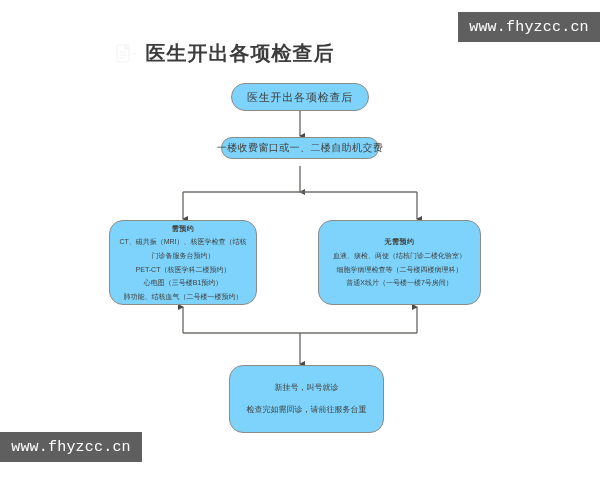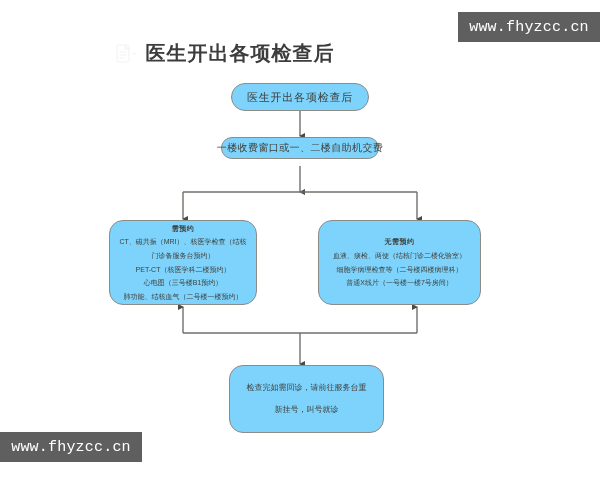--- a/index.html
+++ b/index.html
@@ -204,20 +204,20 @@
   </div>
 
   <div class="node" id="node-no-appointment">
     <div class="node-heading">无需预约</div>
     <div class="node-line">血液、痰检、两便（结核门诊二楼化验室）</div>
     <div class="node-line">细胞学病理检查等（二号楼四楼病理科）</div>
     <div class="node-line">普通X线片（一号楼一楼7号房间）</div>
   </div>
 
   <div class="node" id="node-return">
+    <div class="node-line">新挂号，叫号就诊</div>
     <div class="node-line">检查完如需回诊，请前往服务台重</div>
-    <div class="node-line">新挂号，叫号就诊</div>
   </div>
 
   <div class="watermark" id="watermark-top">www.fhyzcc.cn</div>
   <div class="watermark" id="watermark-bottom">www.fhyzcc.cn</div>
 
 </div>
 
 </body></html>

